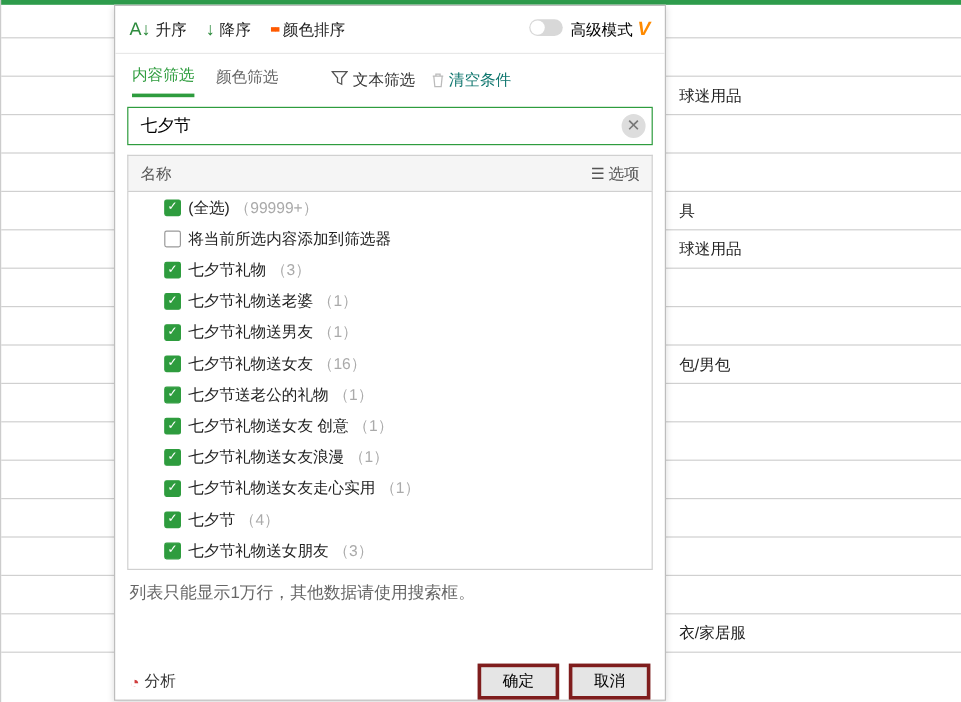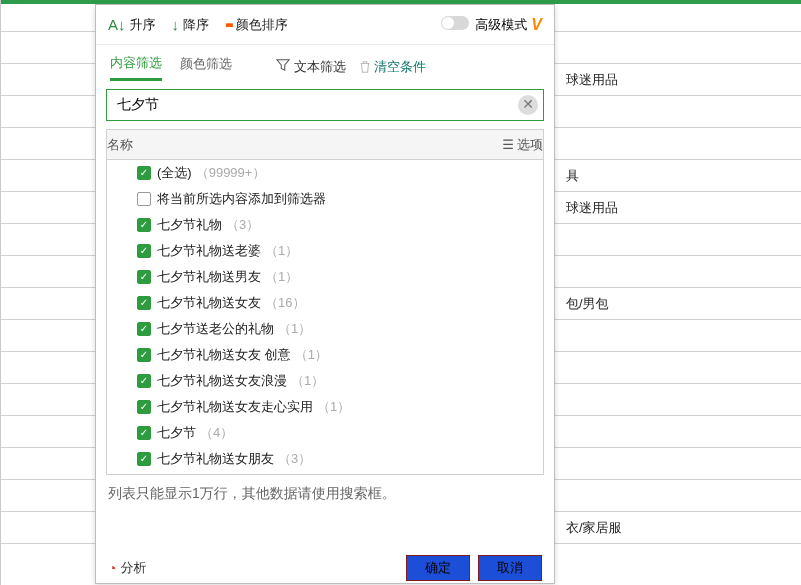--- a/index.html
+++ b/index.html
@@ -26,41 +26,41 @@
     .tab.active { color: #2e9c3e; border-bottom: 3px solid #2e9c3e; }
     .text-filter { margin-left: 26px; display: flex; color: #333; cursor: pointer; }
     .filter-ico { margin-right: 4px; }
     .clear-btn { margin-left: 12px; color: #0f766e; cursor: pointer; display: flex; align-items: center; }
     .trash-ico { margin-right: 2px; }
     
     .search-box { margin: 0 10px 8px; position: relative; }
     .search-input { width: 100%; height: 32px; border: 1px solid #2e9c3e; padding: 0 32px 0 10px; outline: none; font-size: 14px; }
     .clear-x { position: absolute; right: 6px; top: 6px; width: 20px; height: 20px; background: #ddd; border-radius: 50%; text-align: center; line-height: 18px; color: #777; cursor: pointer; font-size: 14px; }
     
-    .list-header { margin: 0 10px; height: 30px; border: 1px solid #d0d0d0; border-bottom: none; background: #f5f5f5; display: flex; align-items: center; padding: 0 0; font-size: 13px; color: #555; }
+    .list-header { margin: 0 10px; height: 30px; border: 1px solid #d0d0d0; border-bottom: none; background: #f5f5f5; display: flex; align-items: center; padding: 0 10px; font-size: 13px; color: #555; }
     .list-header .opts { margin-left: auto; cursor: pointer; display: flex; align-items: center; }
     .hamb { margin-right: 4px; letter-spacing: -1px; }
     
     .list-wrap { margin: 0 10px; border: 1px solid #d0d0d0; height: 316px; overflow-y: scroll; position: relative; }
     .list-wrap::-webkit-scrollbar { width: 14px; }
     .list-wrap::-webkit-scrollbar-track { background: #f0f0f0; }
     .list-wrap::-webkit-scrollbar-thumb { background: #c0c0c0; border-radius: 2px; }
     .item { height: 26px; display: flex; align-items: center; padding-left: 30px; cursor: pointer; }
     .cb { width: 14px; height: 14px; border: 1px solid #999; border-radius: 2px; margin-right: 6px; display: flex; align-items: center; justify-content: center; flex-shrink: 0; }
     .cb.checked { background: #2e9c3e; border-color: #2e9c3e; }
     .cb.checked:after { content: "✓"; color: #fff; font-size: 10px; line-height: 1; }
     .item .lbl { color: #222; white-space: nowrap; }
     .item .cnt { color: #aaa; margin-left: 4px; }
     
     .hint { margin: 10px 12px; color: #666; font-size: 14px; }
     
     .panel-btns { position: absolute; bottom: 0; left: 0; right: 0; display: flex; align-items: center; padding: 6px 12px; height: 30px; }
     .analyze { display: flex; align-items: center; color: #333; cursor: pointer; }
     .pie-ico { margin-right: 4px; color: #d03c3c; font-size: 14px; }
-    .btn { margin-left: auto; border: 1px solid #7f1d1d; background: #1d4ed8; padding: 3px 18px; cursor: pointer; }
+    .btn { margin-left: auto; border: 3px solid #7f1d1d; background: #e5e5e5; padding: 3px 18px; cursor: pointer; }
     .btn + .btn { margin-left: 8px; }
   </style>
 </head>
 <body>
 
 <div class="bg-header"></div>
 <div class="bg-rows" id="bg-rows-ct">
     <div class="bg-row"></div>
     <div class="bg-row"></div>
     <div class="bg-row">球迷用品</div>

